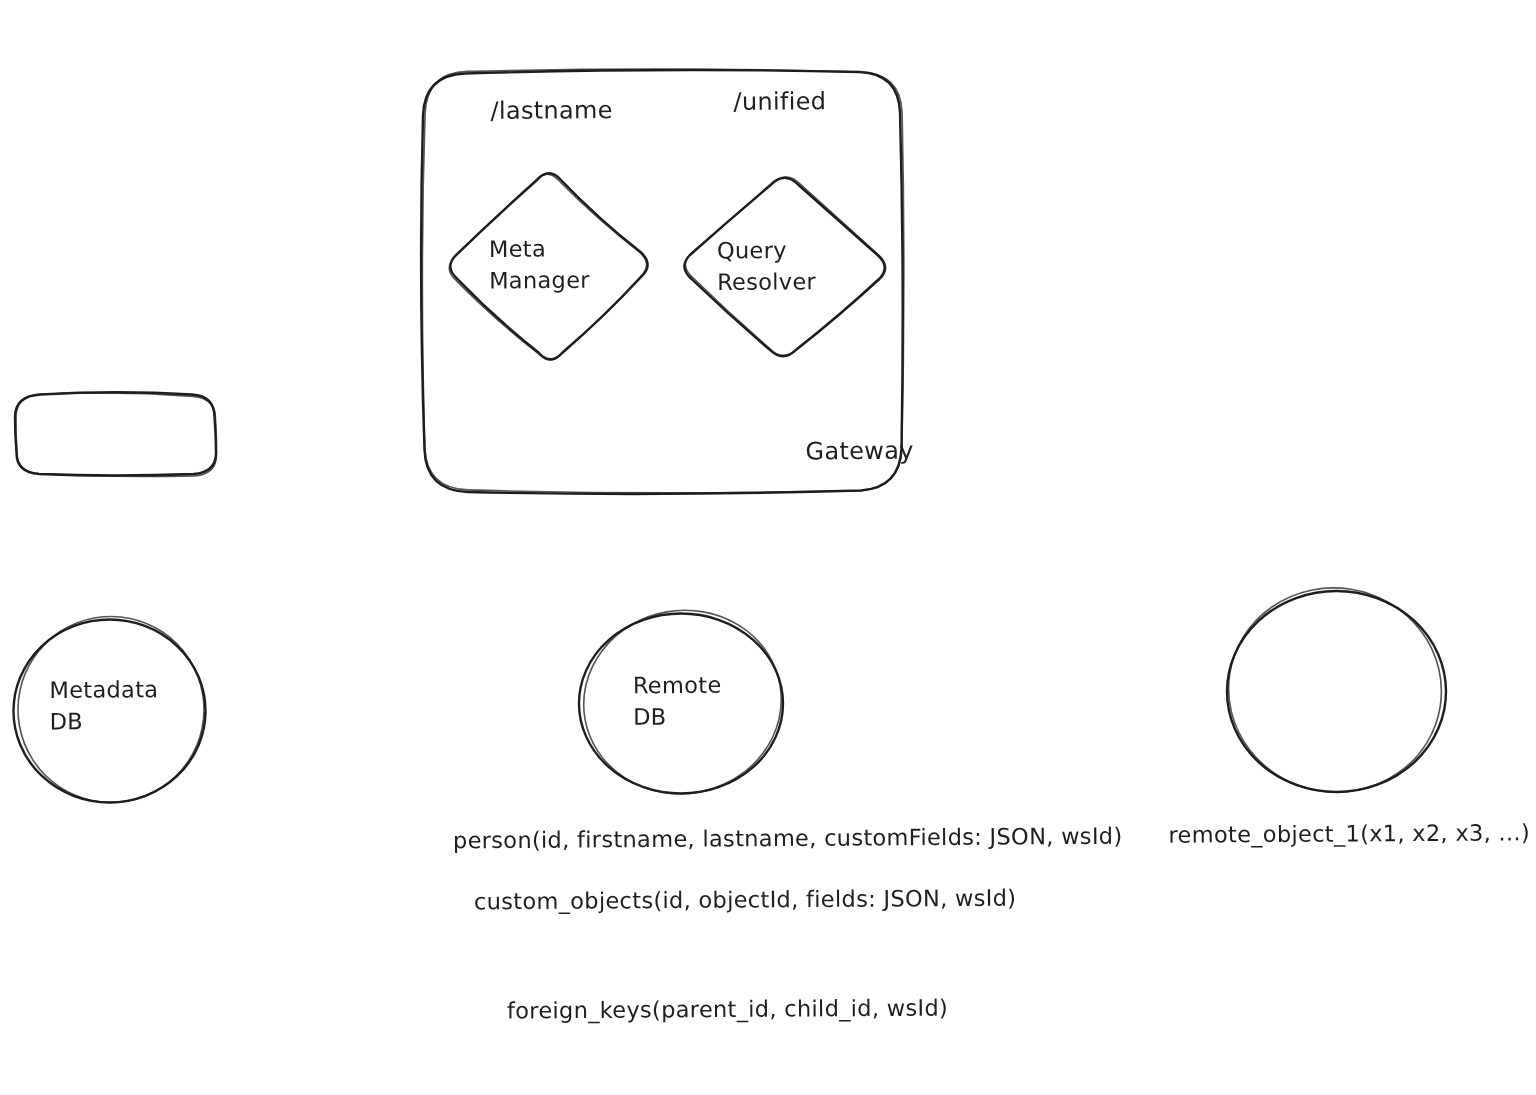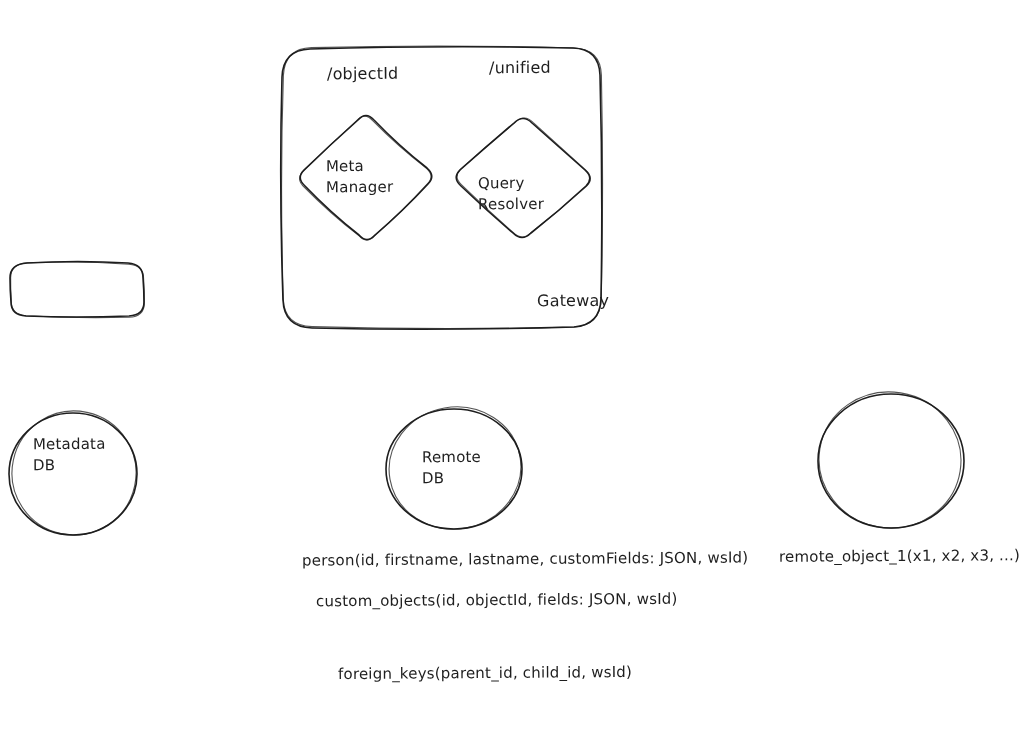--- a/index.html
+++ b/index.html
@@ -85,32 +85,32 @@
       <ellipse cx="454" cy="469" rx="68" ry="60"></ellipse>
       <ellipse class="overdraw" cx="455" cy="468" rx="66" ry="61" transform="rotate(-10 455 468)"></ellipse>
     </g>
 
     <g>
       <ellipse cx="891" cy="461" rx="73" ry="67"></ellipse>
       <ellipse class="overdraw" cx="890" cy="460" rx="71" ry="68" transform="rotate(9 890 460)"></ellipse>
     </g>
   </svg>
 
-  <div class="label route" style="left:327px; top:63px;">/objectId</div>
+  <div class="label route" style="left:327px; top:63px;">/lastname</div>
 
   <div class="label route" style="left:489px; top:57px;">/unified</div>
 
   <div class="label route" style="left:537px; top:290px;">Gateway</div>
 
   <div class="label center" style="left:326px; top:156px; width:80px;">Meta Manager</div>
 
-  <div class="label center" style="left:478px; top:173px; width:90px;">Query Resolver</div>
+  <div class="label center" style="left:478px; top:157px; width:90px;">Query Resolver</div>
 
 
-  <div class="label center" style="left:33px; top:434px; width:80px;">Metadata DB</div>
+  <div class="label center" style="left:33px; top:450px; width:80px;">Metadata DB</div>
 
   <div class="label center" style="left:422px; top:447px; width:64px;">Remote DB</div>
 
 
 
   <div class="label" style="left:302px; top:549px;">person(id, firstname, lastname, customFields: JSON, wsId)</div>
 
   <div class="label" style="left:316px; top:590px;">custom_objects(id, objectId, fields: JSON, wsId)</div>
 
   <div class="label" style="left:338px; top:663px;">foreign_keys(parent_id, child_id, wsId)</div>

